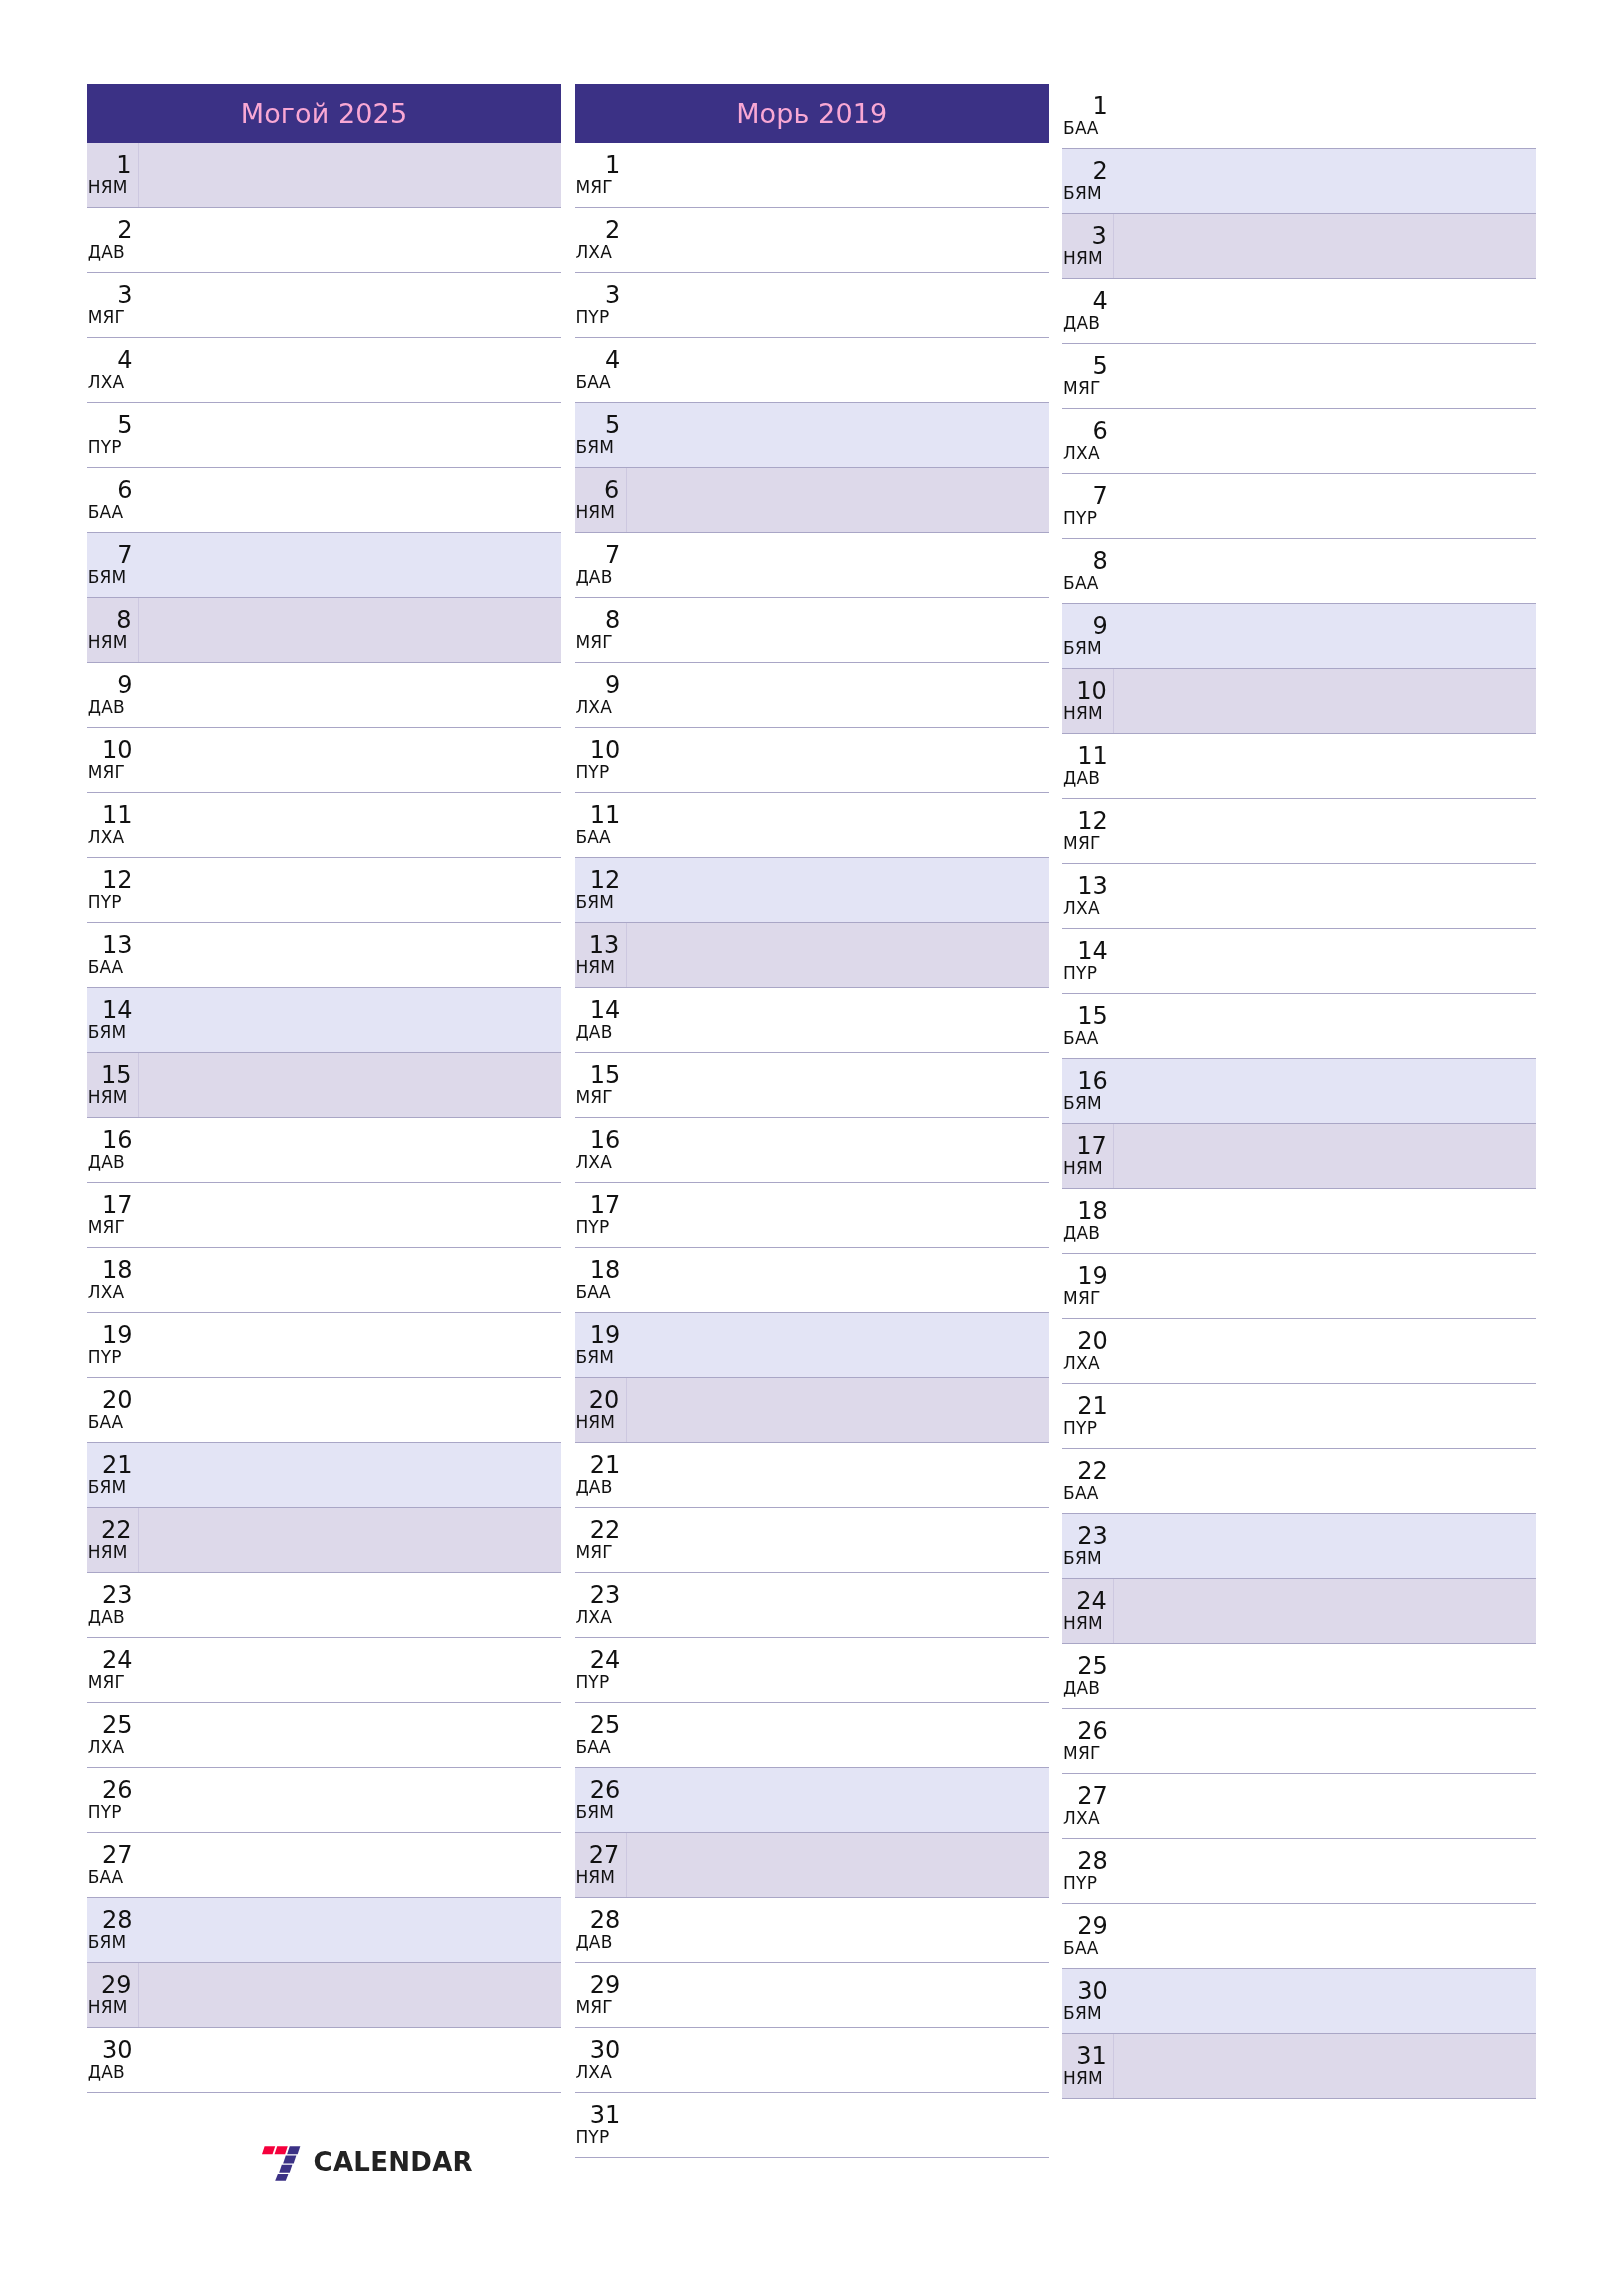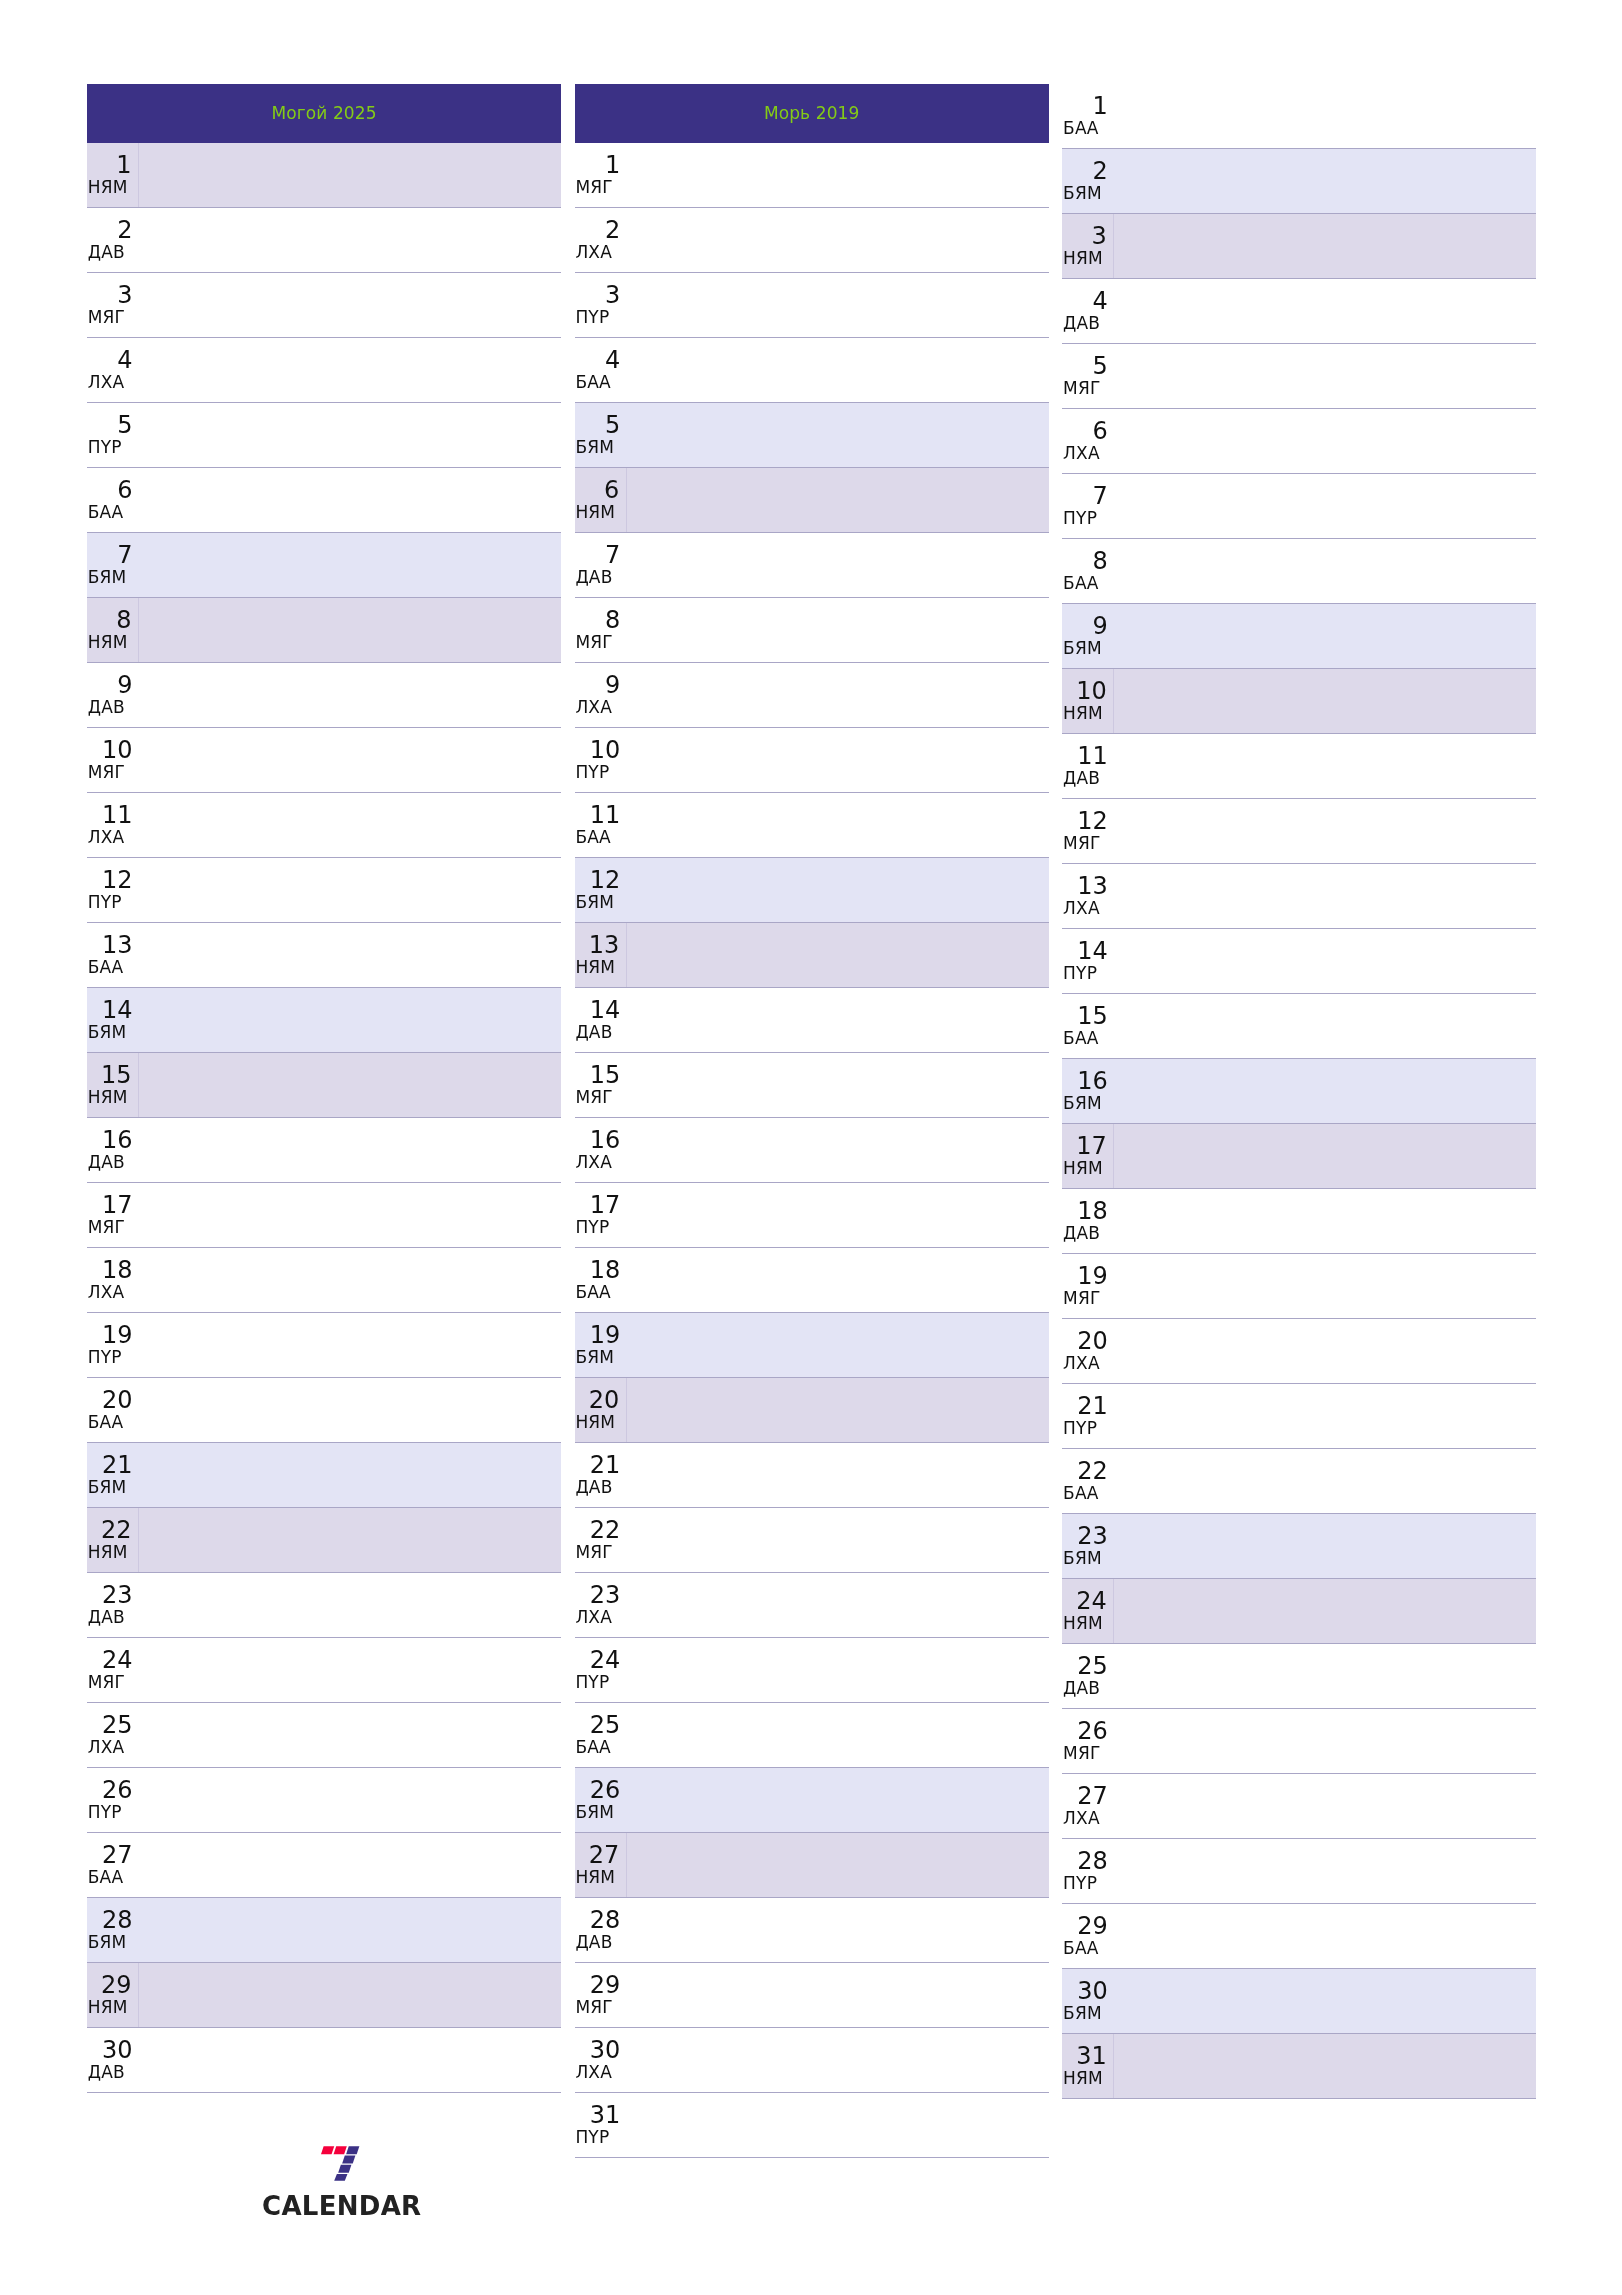--- a/index.html
+++ b/index.html
@@ -42,25 +42,25 @@
   .month-header {
     height: 59px;
     background: #3b3185;
     color: #ffffff;
     display: flex;
     align-items: center;
     justify-content: center;
     box-sizing: border-box;
   }
   .month-header-title {
-    font-size: 17px;
+    font-size: 27px;
     font-weight: 400;
     letter-spacing: 0.1px;
     line-height: 1;
-    color: #84cc16;
+    color: #f9a8d4;
     white-space: nowrap;
   }
 
   .days-list {
     display: flex;
     flex-direction: column;
   }
 
   .day-row {
     position: relative;
@@ -119,21 +119,21 @@
     border-bottom: none;
     background: #ffffff;
   }
 
   
   .brand-logo {
     position: absolute;
     left: 262px;
     top: 2141px;
     display: flex;
-    flex-direction: column;
+    flex-direction: row;
     align-items: center;
     gap: 10.5px;
   }
   .logo-seven {
     position: relative;
     width: 41px;
     height: 41px;
   }
   .logo-text {
     font-size: 26px;

